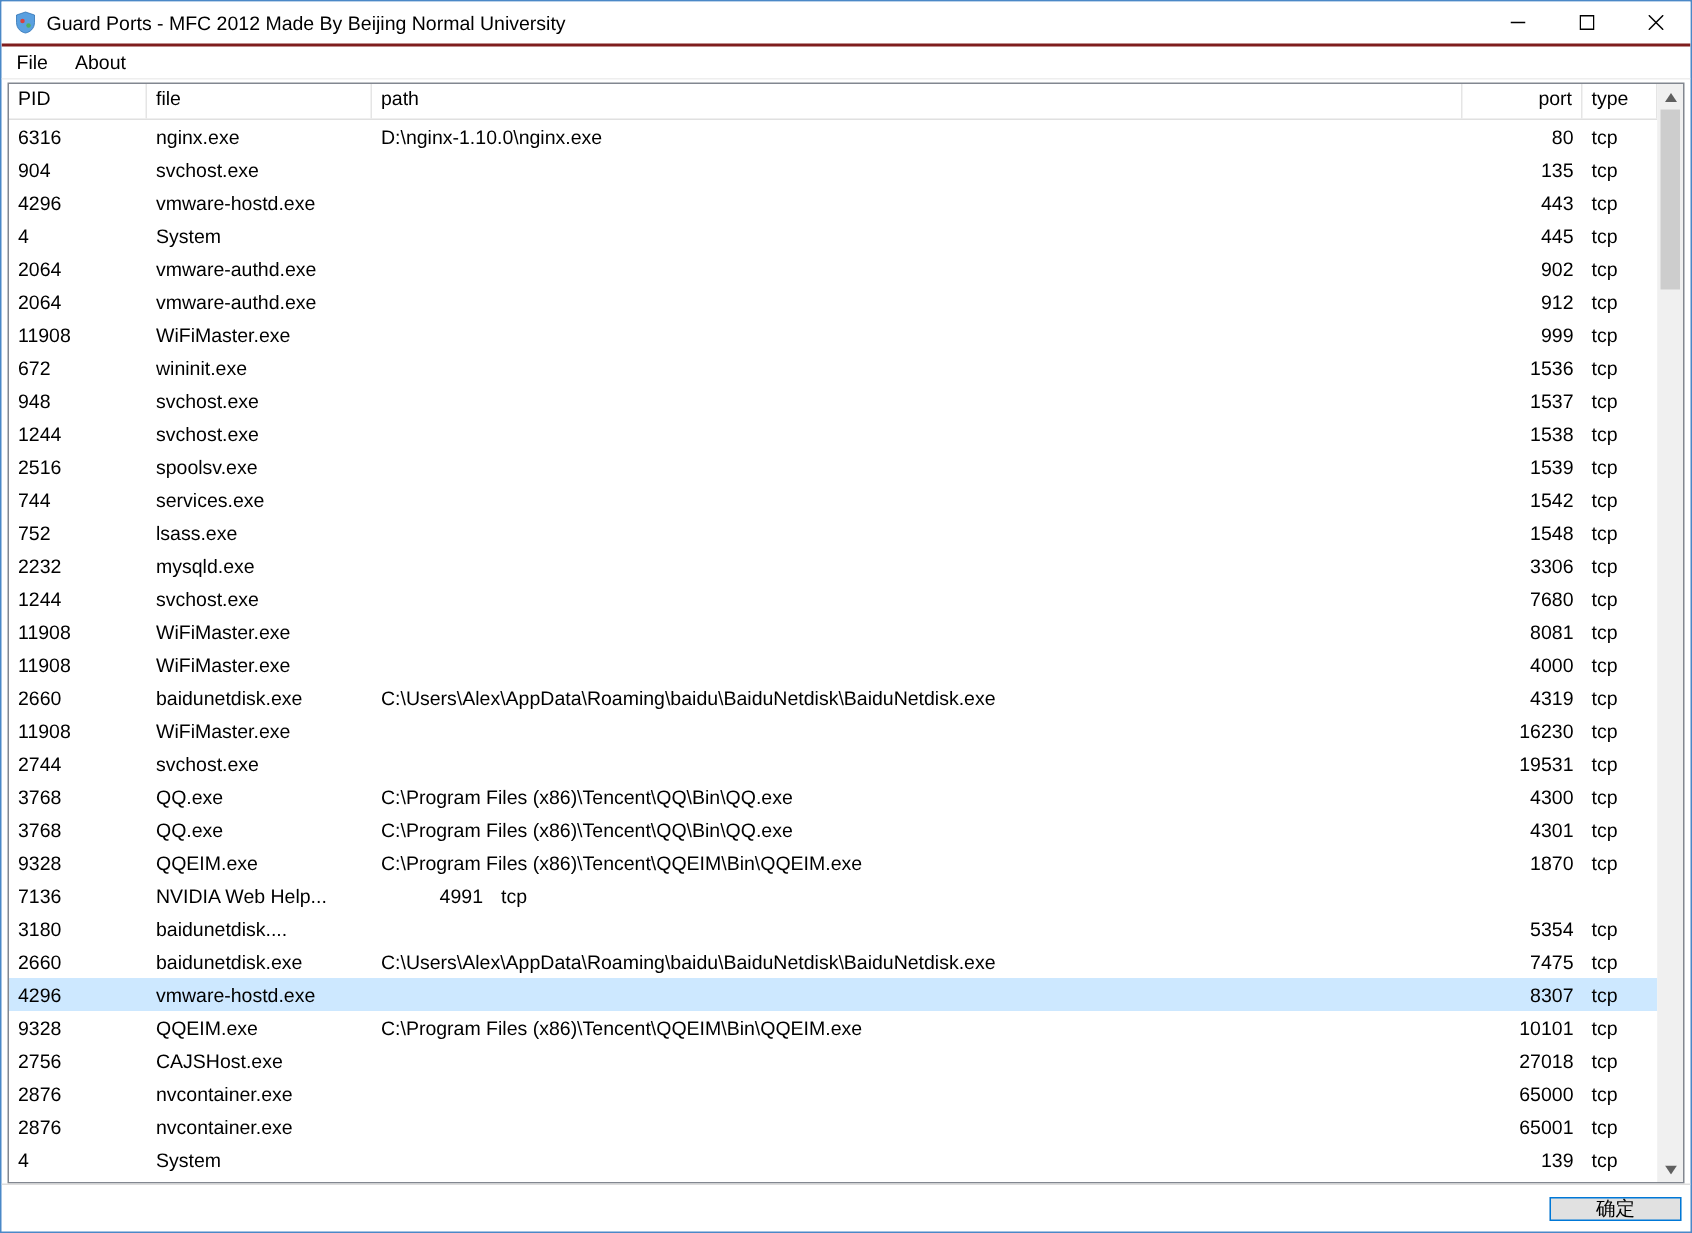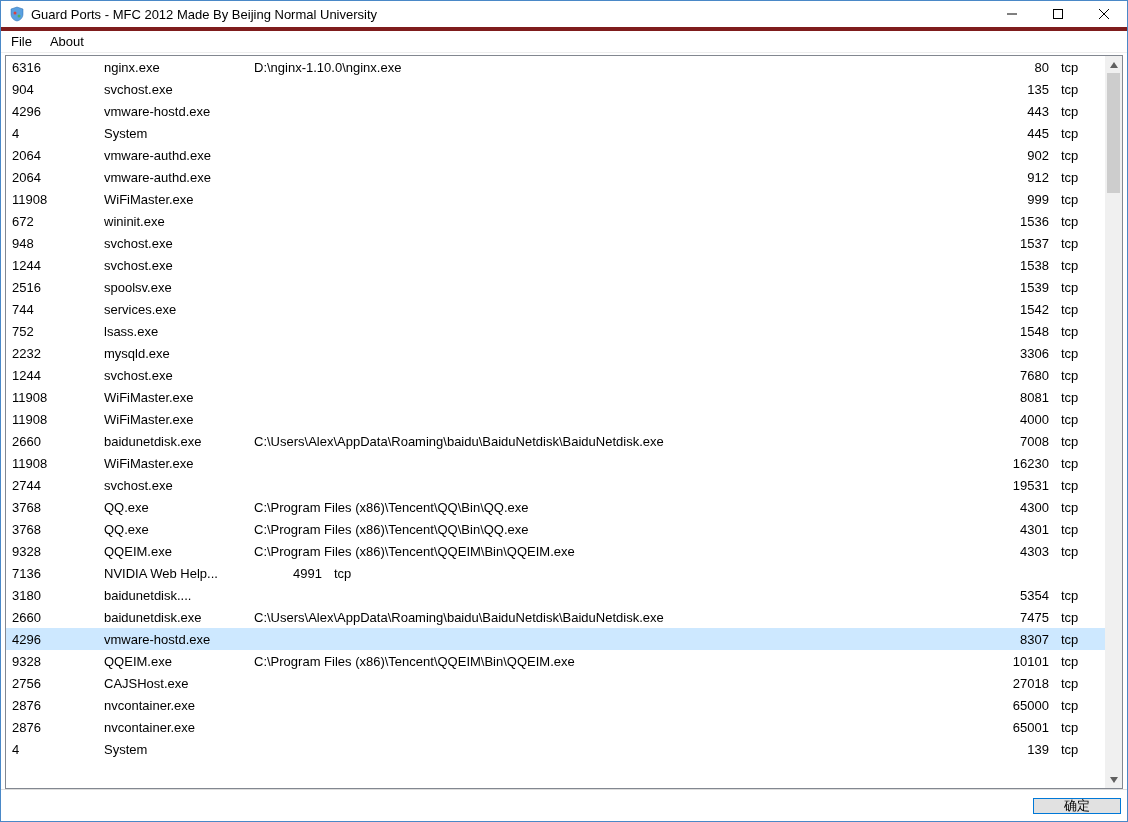--- a/index.html
+++ b/index.html
@@ -13,21 +13,21 @@
   display: flex;
   flex-direction: column;
   border: 1px solid #4a88c7;
 }
 .titlebar {
   height: 30px;
   display: flex;
   align-items: center;
   padding-left: 8px;
   background: #fff;
-  border-bottom: 4px solid #7f1d1d;
+  border-bottom: 2px solid #7f1d1d;
 }
 .titlebar .app-icon {
   width: 16px; height: 16px;
   margin-right: 6px;
   display: inline-flex;
   align-items: center;
   justify-content: center;
 }
 .titlebar .title { flex: 0 0 auto; color: #000; font-size: 13px; }
 .titlebar .spacer { flex: 1; }
@@ -157,20 +157,27 @@
   </div>
 </div>
 
 <div class="menubar">
   <span class="menu-item">File</span>
   <span class="menu-item">About</span>
 </div>
 
 <div class="client">
   <div class="listview">
+    <div class="header-row">
+      <div class="header-cell col-pid">PID</div>
+      <div class="header-cell col-file">file</div>
+      <div class="header-cell col-path">path</div>
+      <div class="header-cell col-port">port</div>
+      <div class="header-cell col-type">type</div>
+    </div>
     <div class="rows" id="rows">
         <div class="row">
           <div class="cell col-pid">6316</div>
           <div class="cell col-file">nginx.exe</div>
           <div class="cell col-path">D:\nginx-1.10.0\nginx.exe</div>
           <div class="cell col-port">80</div>
           <div class="cell col-type">tcp</div>
         </div>
         <div class="row">
           <div class="cell col-pid">904</div>
@@ -281,21 +288,21 @@
           <div class="cell col-pid">11908</div>
           <div class="cell col-file">WiFiMaster.exe</div>
           <div class="cell col-path"></div>
           <div class="cell col-port">4000</div>
           <div class="cell col-type">tcp</div>
         </div>
         <div class="row">
           <div class="cell col-pid">2660</div>
           <div class="cell col-file">baidunetdisk.exe</div>
           <div class="cell col-path">C:\Users\Alex\AppData\Roaming\baidu\BaiduNetdisk\BaiduNetdisk.exe</div>
-          <div class="cell col-port">7008</div>
+          <div class="cell col-port">4319</div>
           <div class="cell col-type">tcp</div>
         </div>
         <div class="row">
           <div class="cell col-pid">11908</div>
           <div class="cell col-file">WiFiMaster.exe</div>
           <div class="cell col-path"></div>
           <div class="cell col-port">16230</div>
           <div class="cell col-type">tcp</div>
         </div>
         <div class="row">
@@ -316,21 +323,21 @@
           <div class="cell col-pid">3768</div>
           <div class="cell col-file">QQ.exe</div>
           <div class="cell col-path">C:\Program Files (x86)\Tencent\QQ\Bin\QQ.exe</div>
           <div class="cell col-port">4301</div>
           <div class="cell col-type">tcp</div>
         </div>
         <div class="row">
           <div class="cell col-pid">9328</div>
           <div class="cell col-file">QQEIM.exe</div>
           <div class="cell col-path">C:\Program Files (x86)\Tencent\QQEIM\Bin\QQEIM.exe</div>
-          <div class="cell col-port">4303</div>
+          <div class="cell col-port">1870</div>
           <div class="cell col-type">tcp</div>
         </div>
         <div class="row">
           <div class="cell col-pid">7136</div>
           <div class="cell col-file">NVIDIA Web Help...</div>
           <div class="cell col-port">4991</div>
           <div class="cell col-type">tcp</div>
         </div>
         <div class="row">
           <div class="cell col-pid">3180</div>

